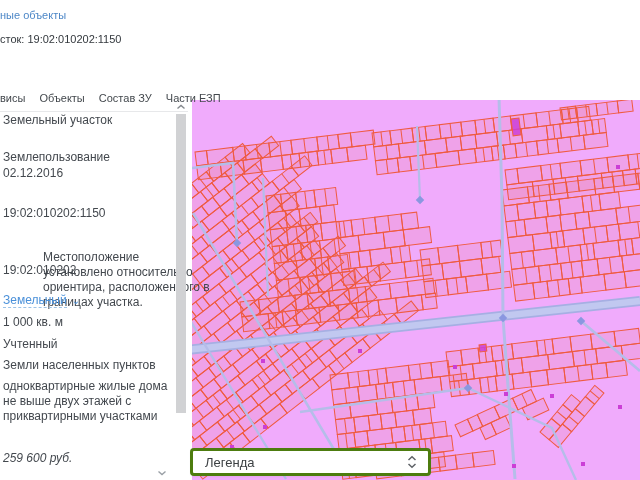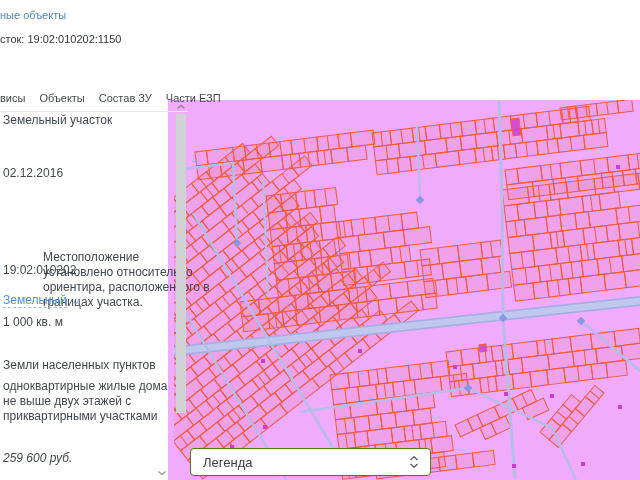--- a/index.html
+++ b/index.html
@@ -12,21 +12,21 @@
 
   
   #header { position:absolute; left:0; top:0; width:640px; height:100px; background:#fff; z-index:4; }
   #back-link { position:absolute; left:0; top:9px; font-size:11px; color:#4d87c7; cursor:pointer; }
   #page-title { position:absolute; left:0; top:33px; font-size:11px; color:#33383d; }
   #tabsrow { position:absolute; left:0; top:80px; width:188px; height:20px; border-bottom:1px solid #e7e8ea;
     display:flex; gap:14px; align-items:flex-start;margin-top:12px; }
   .tab { font-size:11px; color:#43484d; white-space:nowrap; cursor:pointer; }
 
   
-  #panel { position:absolute; left:0; top:100px; width:168px; height:380px; background:#fff; z-index:2; }
+  #panel { position:absolute; left:0; top:100px; width:192px; height:380px; background:#fff; z-index:2; }
   .pi { position:absolute; left:3px; font-size:12px; line-height:15px; color:#43484e; width:168px; }
   .pi-type      { top:13px; }
   .pi-usage     { top:50px; }
   .pi-date      { top:66px; }
   .pi-cad       { top:106px; }
   .pi-quarter   { top:136px;margin-top:27px; }
   .pi-address   { top:150px;margin-left:40px; }
   .pi-expand    { top:193px; color:#4a90d9; cursor:pointer; }
   .pi-expand .lnk { border-bottom:1px dashed #9cc3e8; }
   .pi-expand .chev { color:#4a90d9; font-size:10px; margin-left:5px; }
@@ -38,21 +38,21 @@
   .pi-cost      { top:351px;font-style:italic; }
 
   
   #sb-up   { position:absolute; left:175px; top:101px; width:12px; height:12px; z-index:3; }
   #sb-thumb{ position:absolute; left:176px; top:114px; width:10px; height:299px; background:#d1d2d4; z-index:3; }
   #sb-down { position:absolute; left:156px; top:467px; width:12px; height:12px; z-index:3; }
   .chevsvg { display:block; }
 
   
   #legend { position:absolute; left:190px; top:448px; width:241px; height:28px; background:#fff;
-    border:1px solid #4d7c0f; border-radius:4px; z-index:3; display:flex; align-items:center;
+    border:3px solid #4d7c0f; border-radius:4px; z-index:3; display:flex; align-items:center;
     padding:0 10px 0 12px; cursor:pointer; box-shadow:0 1px 2px rgba(0,0,0,0.04); }
   #legend-label { flex:1; font-size:13px; color:#3c4043; }
 </style>
 </head>
 <body>
 
 <div id="stage">
 
   <svg id="map" viewBox="0 0 640 480" xmlns="http://www.w3.org/2000/svg">
     <defs>
@@ -854,27 +854,30 @@
     <div id="tabsrow">
       <span class="tab">висы</span>
       <span class="tab">Объекты</span>
       <span class="tab">Состав ЗУ</span>
       <span class="tab">Части ЕЗП</span>
     </div>
   </div>
 
   <div id="panel">
     <div class="pi pi-type">Земельный участок</div>
+    <div class="pi pi-usage">Землепользование</div>
     <div class="pi pi-date">02.12.2016</div>
+    <div class="pi pi-cad">19:02:010202:1150</div>
     <div class="pi pi-quarter">19:02:010202</div>
     <div class="pi pi-address">Местоположение установлено относительно ориентира, расположенного в границах участка.</div>
     <div class="pi pi-expand">
       <span class="lnk">Земельный</span><span class="chev">⌄</span>
     </div>
     <div class="pi pi-area">1 000 кв. м</div>
+    <div class="pi pi-status">Учтенный</div>
     <div class="pi pi-category">Земли населенных пунктов</div>
     <div class="pi pi-permitted">одноквартирные жилые дома не выше двух этажей с приквартирными участками</div>
     <div class="pi pi-cost">259 600 руб.</div>
   </div>
 
   <div id="sb-up">
     <svg class="chevsvg" width="12" height="12" viewBox="0 0 12 12">
         <path d="M2.5 7.5 L6 4.5 L9.5 7.5" fill="none" stroke="#85898e" stroke-width="1.4"></path>
       </svg>
   </div>

